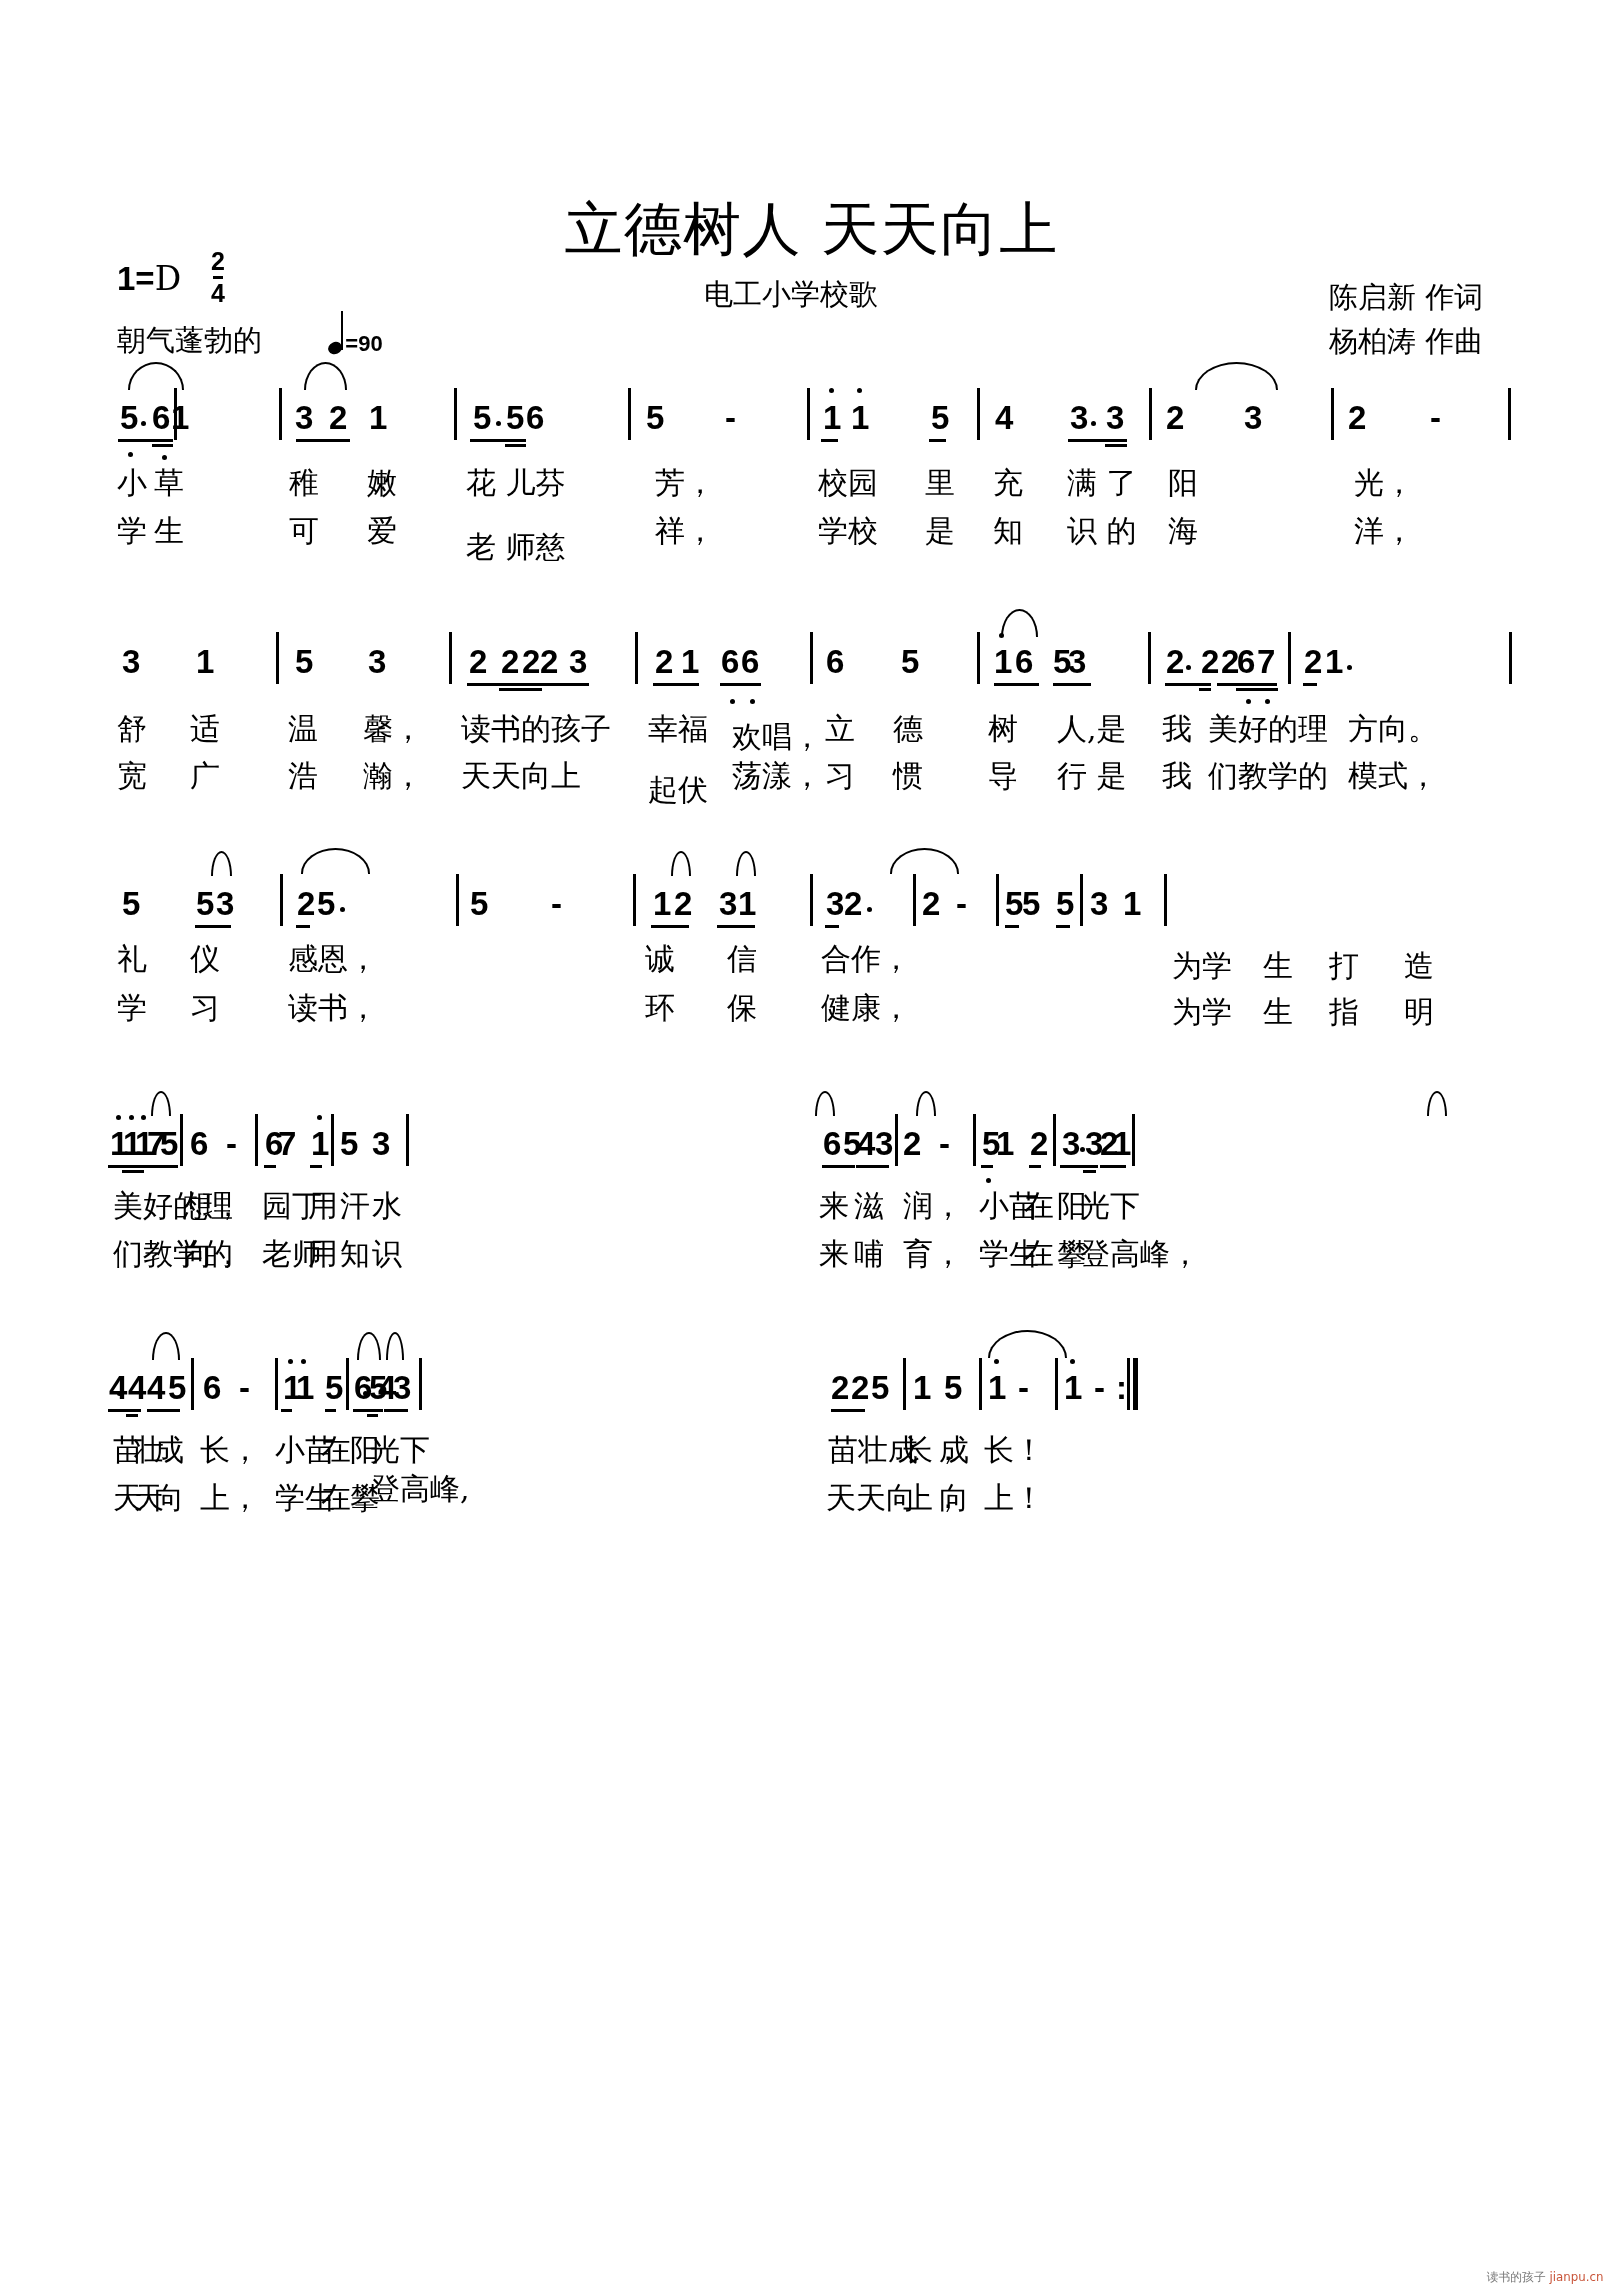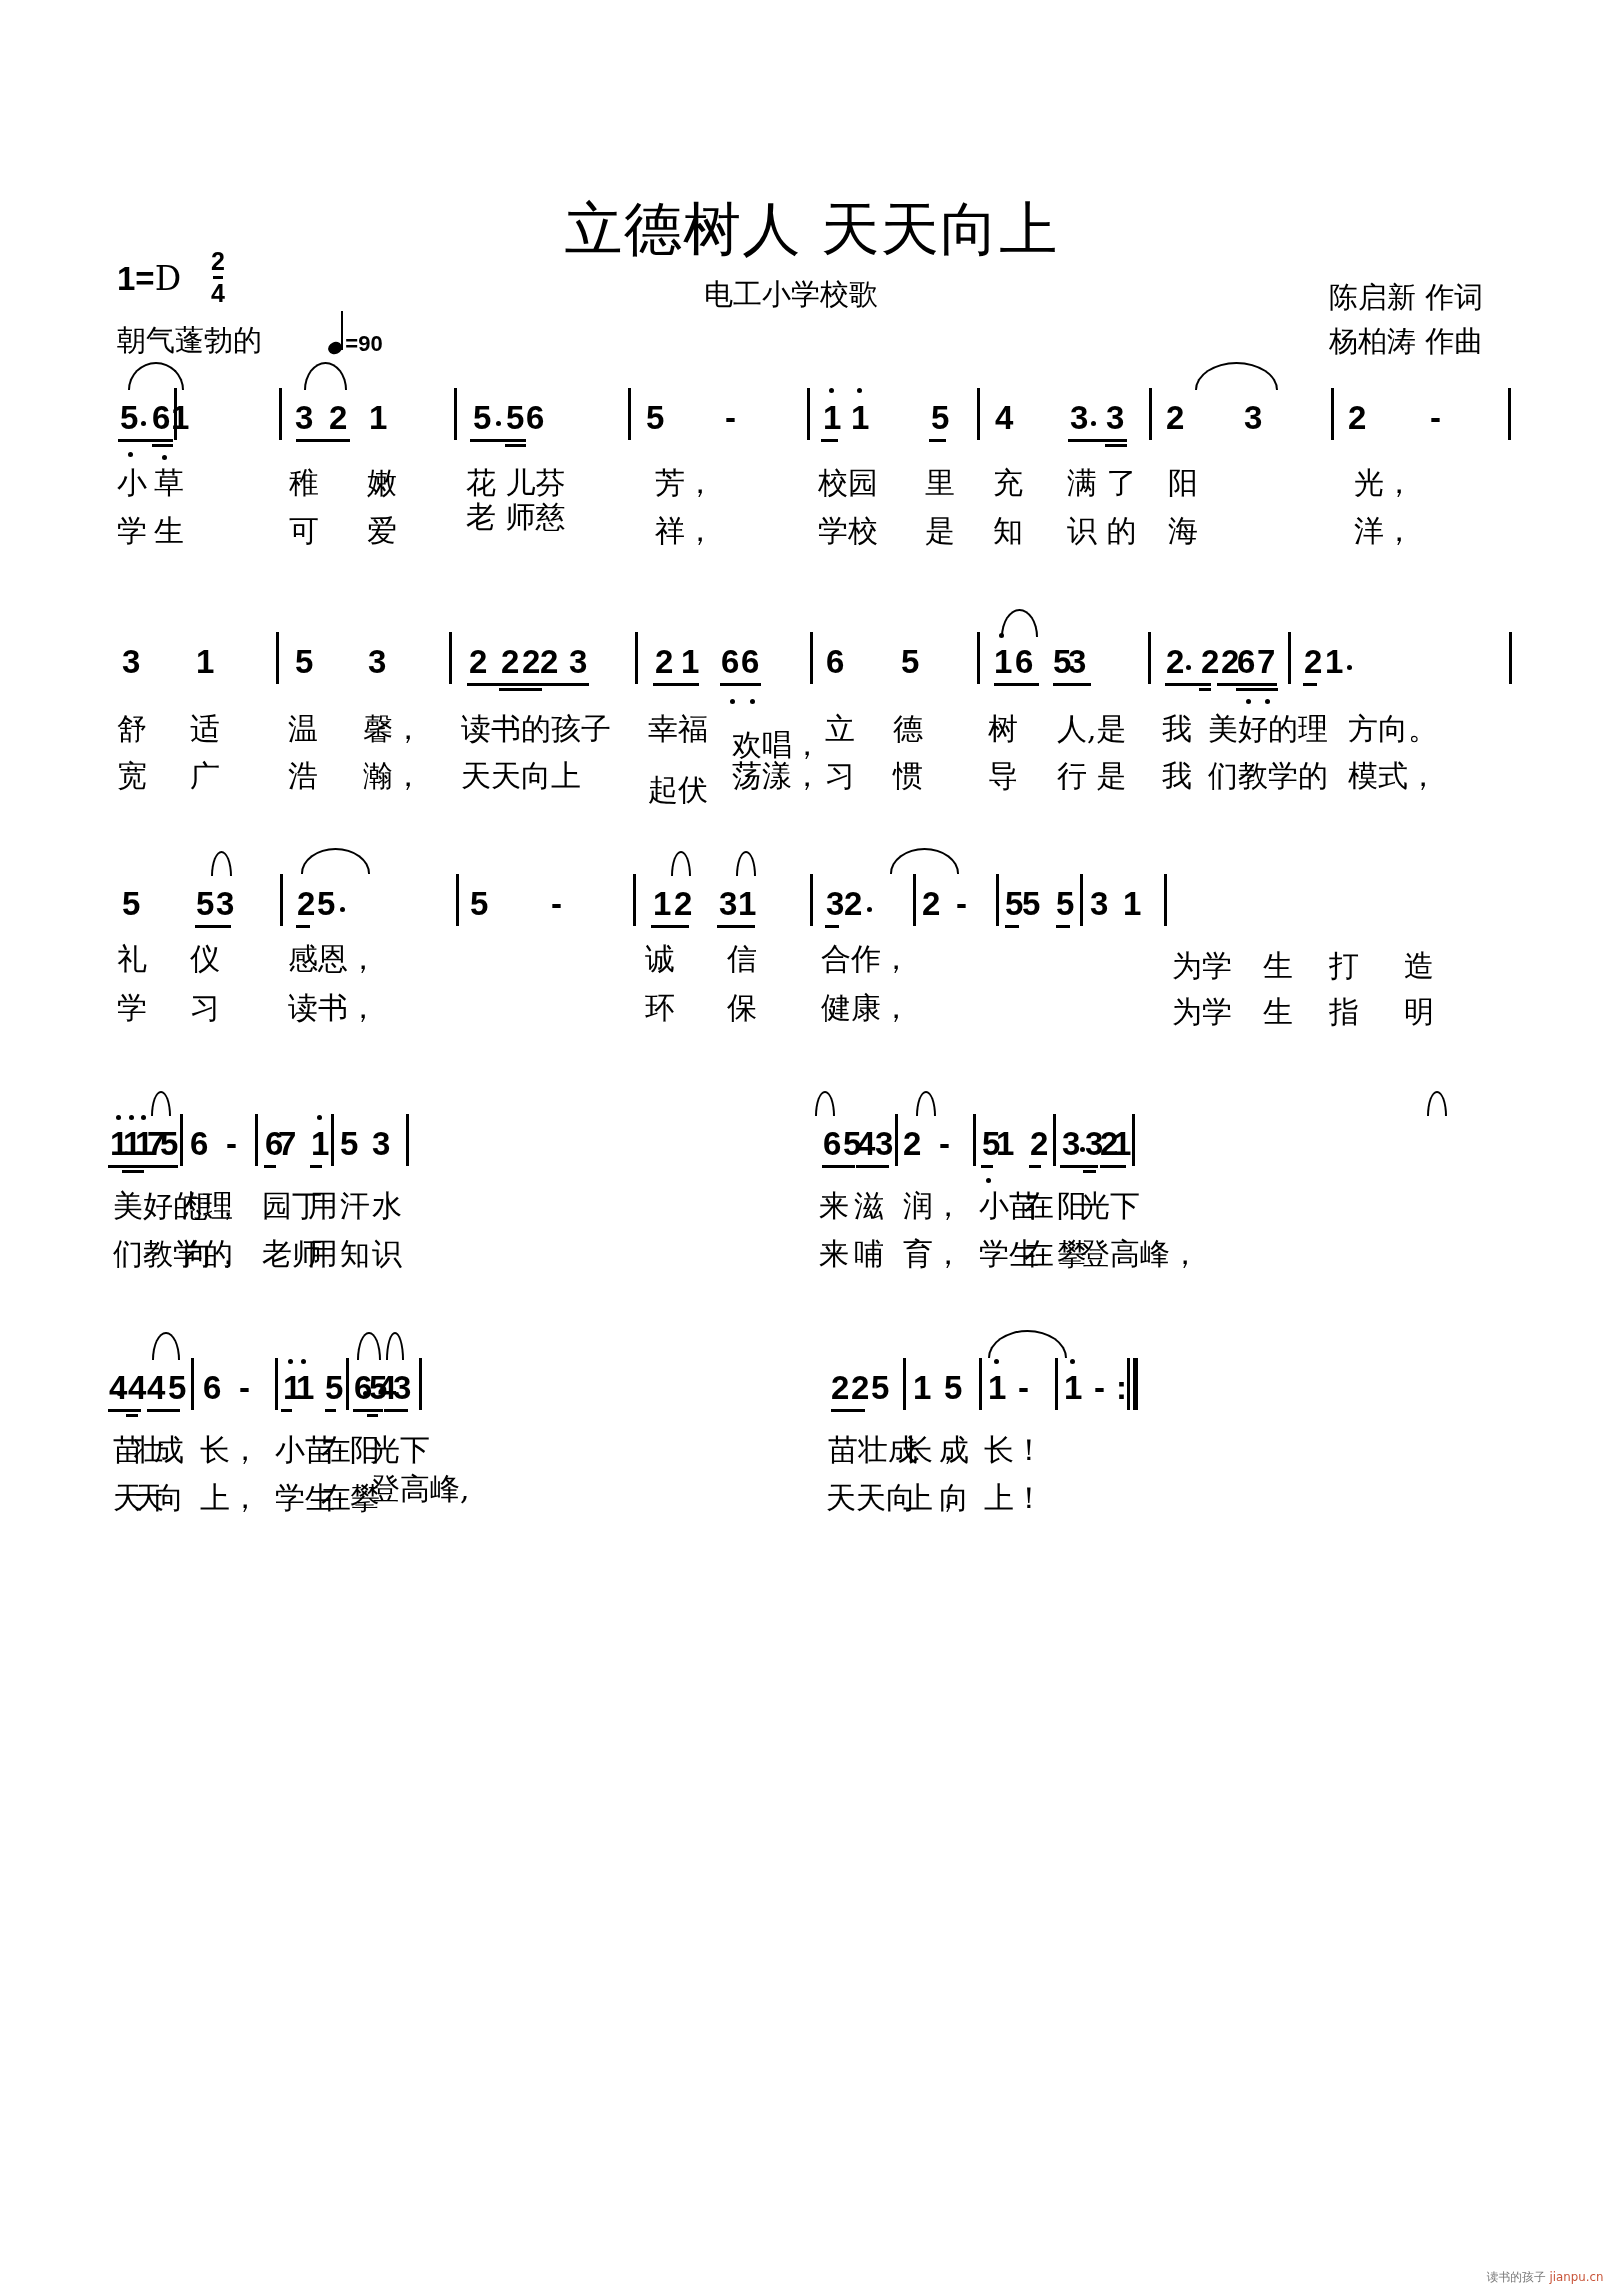--- a/index.html
+++ b/index.html
@@ -112,21 +112,21 @@
   <span class="lyr" style="left:925px;top:62px">里</span>
   <span class="lyr" style="left:993px;top:62px">充</span>
   <span class="lyr" style="left:1067px;top:62px">满 了</span>
   <span class="lyr" style="left:1168px;top:62px">阳</span>
   <span class="lyr" style="left:1354px;top:62px">光，</span>
 
   <span class="lyr" style="left:117px;top:110px">学</span>
   <span class="lyr" style="left:154px;top:110px">生</span>
   <span class="lyr" style="left:289px;top:110px">可</span>
   <span class="lyr" style="left:367px;top:110px">爱</span>
-  <span class="lyr" style="left:466px;top:96px">老 师慈</span>
+  <span class="lyr" style="left:466px;top:126px">老 师慈</span>
   <span class="lyr" style="left:655px;top:110px">祥，</span>
   <span class="lyr" style="left:818px;top:110px">学校</span>
   <span class="lyr" style="left:925px;top:110px">是</span>
   <span class="lyr" style="left:993px;top:110px">知</span>
   <span class="lyr" style="left:1067px;top:110px">识 的</span>
   <span class="lyr" style="left:1168px;top:110px">海</span>
   <span class="lyr" style="left:1354px;top:110px">洋，</span>
 </div>
 
 <div class="row" style="top:645px">
@@ -183,21 +183,21 @@
     <span class="dot" style="left:1347px;top:19.6px"></span>
   <div class="ul" style="left:1303px;top:38px;width:14.4px"></div>
   <div class="measure-bar" style="left:1509px"></div>
 
   <span class="lyr" style="left:117px;top:64px">舒</span>
   <span class="lyr" style="left:190px;top:64px">适</span>
   <span class="lyr" style="left:288px;top:64px">温</span>
   <span class="lyr" style="left:363px;top:64px">馨，</span>
   <span class="lyr" style="left:461px;top:64px">读书的孩子</span>
   <span class="lyr" style="left:648px;top:64px">幸福</span>
-  <span class="lyr" style="left:732px;top:80px">欢唱，</span>
+  <span class="lyr" style="left:732px;top:72px">欢唱，</span>
   <span class="lyr" style="left:825px;top:64px">立</span>
   <span class="lyr" style="left:893px;top:64px">德</span>
   <span class="lyr" style="left:988px;top:64px">树</span>
   <span class="lyr" style="left:1057px;top:64px">人,是</span>
   <span class="lyr" style="left:1162px;top:64px">我</span>
   <span class="lyr" style="left:1208px;top:64px">美好的理</span>
   <span class="lyr" style="left:1348px;top:64px">方向。</span>
 
   <span class="lyr" style="left:117px;top:111px">宽</span>
   <span class="lyr" style="left:190px;top:111px">广</span>

